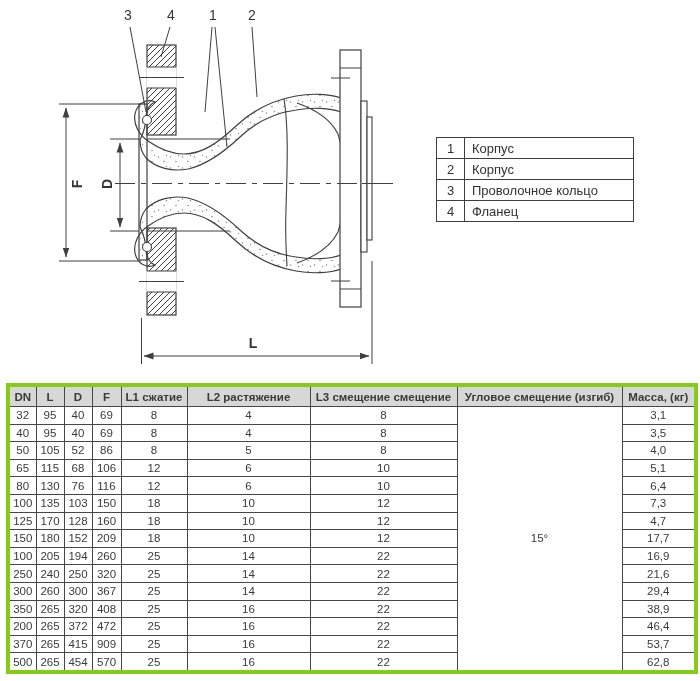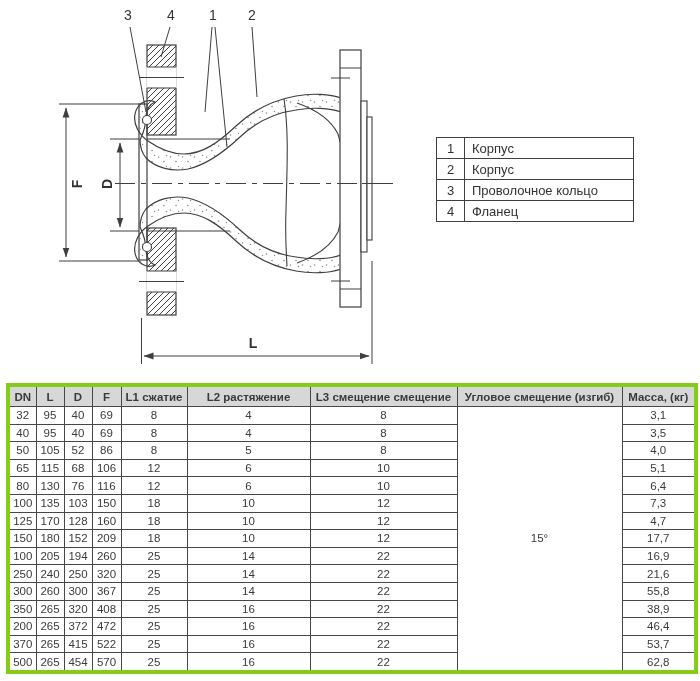--- a/index.html
+++ b/index.html
@@ -315,21 +315,21 @@
           <td>21,6</td>
         </tr>
         <tr>
           <td>300</td>
           <td>260</td>
           <td>300</td>
           <td>367</td>
           <td>25</td>
           <td>14</td>
           <td>22</td>
-          <td>55,8</td>
+          <td>29,4</td>
         </tr>
         <tr>
           <td>350</td>
           <td>265</td>
           <td>320</td>
           <td>408</td>
           <td>25</td>
           <td>16</td>
           <td>22</td>
           <td>38,9</td>
@@ -341,21 +341,21 @@
           <td>472</td>
           <td>25</td>
           <td>16</td>
           <td>22</td>
           <td>46,4</td>
         </tr>
         <tr>
           <td>370</td>
           <td>265</td>
           <td>415</td>
-          <td>522</td>
+          <td>909</td>
           <td>25</td>
           <td>16</td>
           <td>22</td>
           <td>53,7</td>
         </tr>
         <tr>
           <td>500</td>
           <td>265</td>
           <td>454</td>
           <td>570</td>

